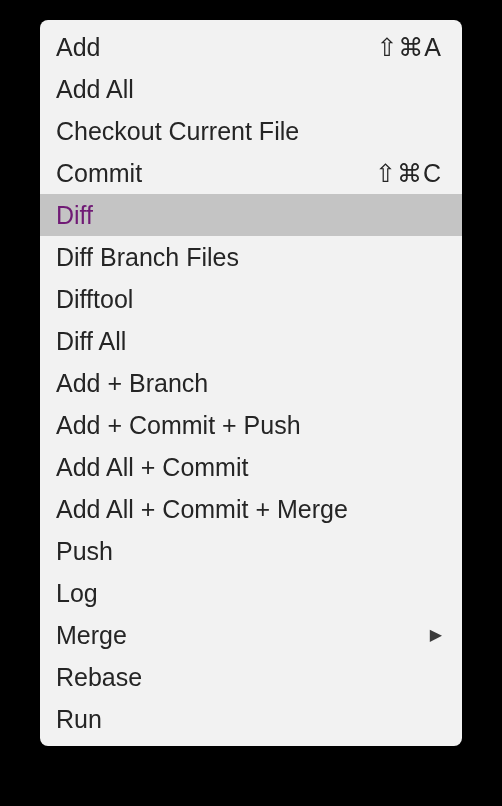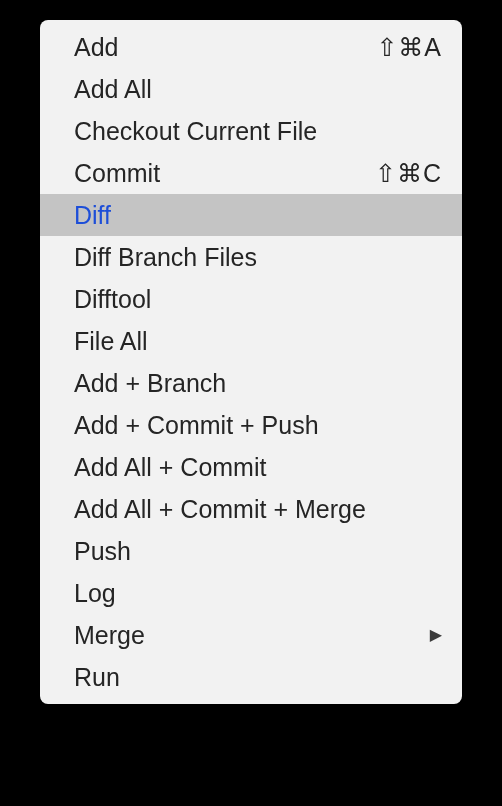--- a/index.html
+++ b/index.html
@@ -21,30 +21,30 @@
       width: 422px;
       background: #f2f2f2;
       border-radius: 8px;
       box-shadow: 0 10px 40px rgba(0,0,0,0.35);
       padding: 6px 0;
     }
     .menu-item {
       display: flex;
       align-items: center;
       justify-content: space-between;
-      padding: 4px 20px 4px 34px;
+      padding: 4px 20px 4px 16px;
       font-size: 25px;
       line-height: 34px;
       color: #252525;
       cursor: default;
       white-space: nowrap;
     }
     .menu-item.highlighted {
       background: #c4c4c4;
-      color: #1d4ed8;
+      color: #701a75;
     }
     .menu-item .label {
       flex: 1;
     }
     .menu-item .shortcut {
       color: #252525;
       font-size: 25px;
       letter-spacing: 1px;
     }
     .menu-item .submenu-arrow {
@@ -74,21 +74,21 @@
   <div class="menu-item highlighted">
     <span class="label">Diff</span>
   </div>
   <div class="menu-item">
     <span class="label">Diff Branch Files</span>
   </div>
   <div class="menu-item">
     <span class="label">Difftool</span>
   </div>
   <div class="menu-item">
-    <span class="label">File All</span>
+    <span class="label">Diff All</span>
   </div>
   <div class="menu-item">
     <span class="label">Add + Branch</span>
   </div>
   <div class="menu-item">
     <span class="label">Add + Commit + Push</span>
   </div>
   <div class="menu-item">
     <span class="label">Add All + Commit</span>
   </div>
@@ -99,15 +99,18 @@
     <span class="label">Push</span>
   </div>
   <div class="menu-item">
     <span class="label">Log</span>
   </div>
   <div class="menu-item">
     <span class="label">Merge</span>
     <span class="submenu-arrow">▶</span>
   </div>
   <div class="menu-item">
+    <span class="label">Rebase</span>
+  </div>
+  <div class="menu-item">
     <span class="label">Run</span>
   </div>
 </div>
 
 </body></html>

